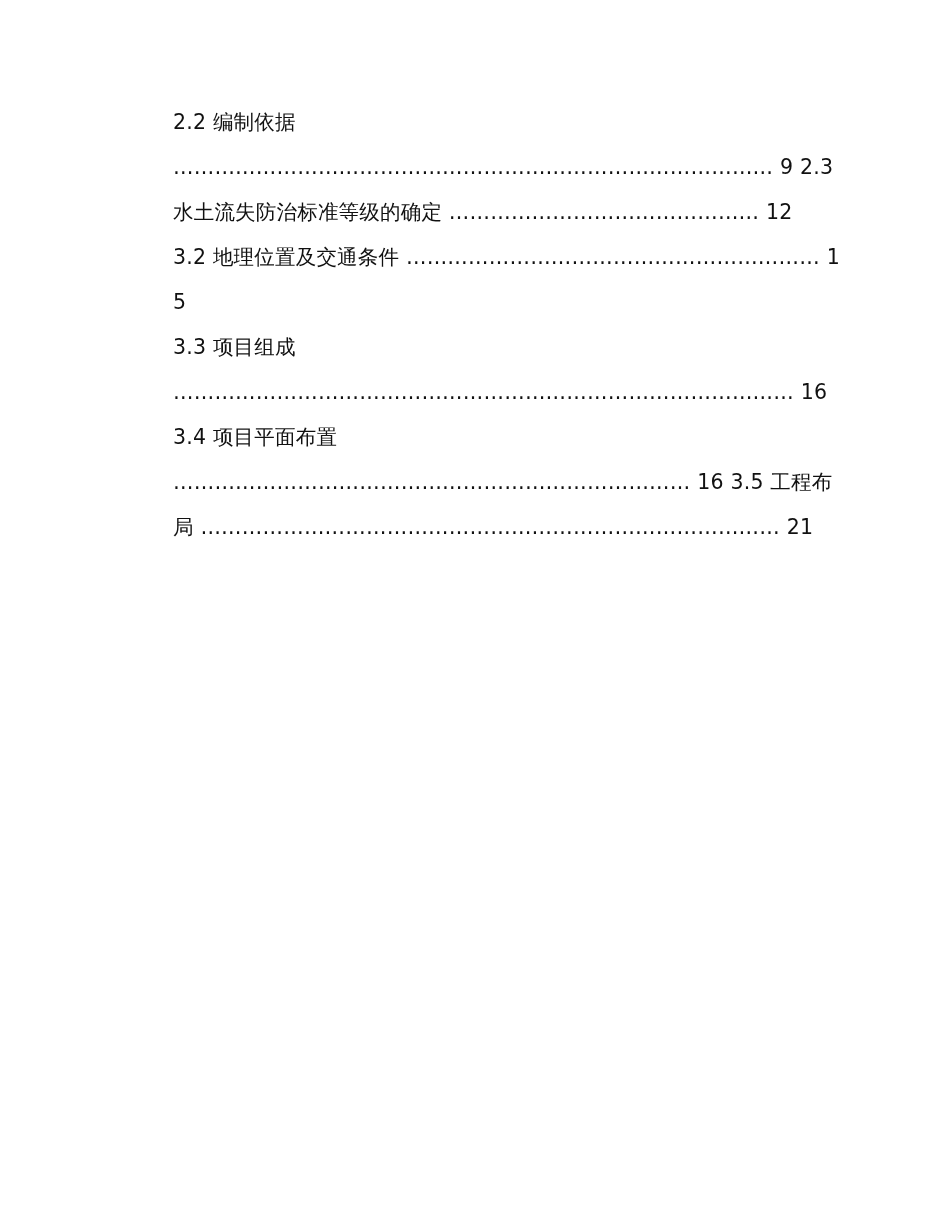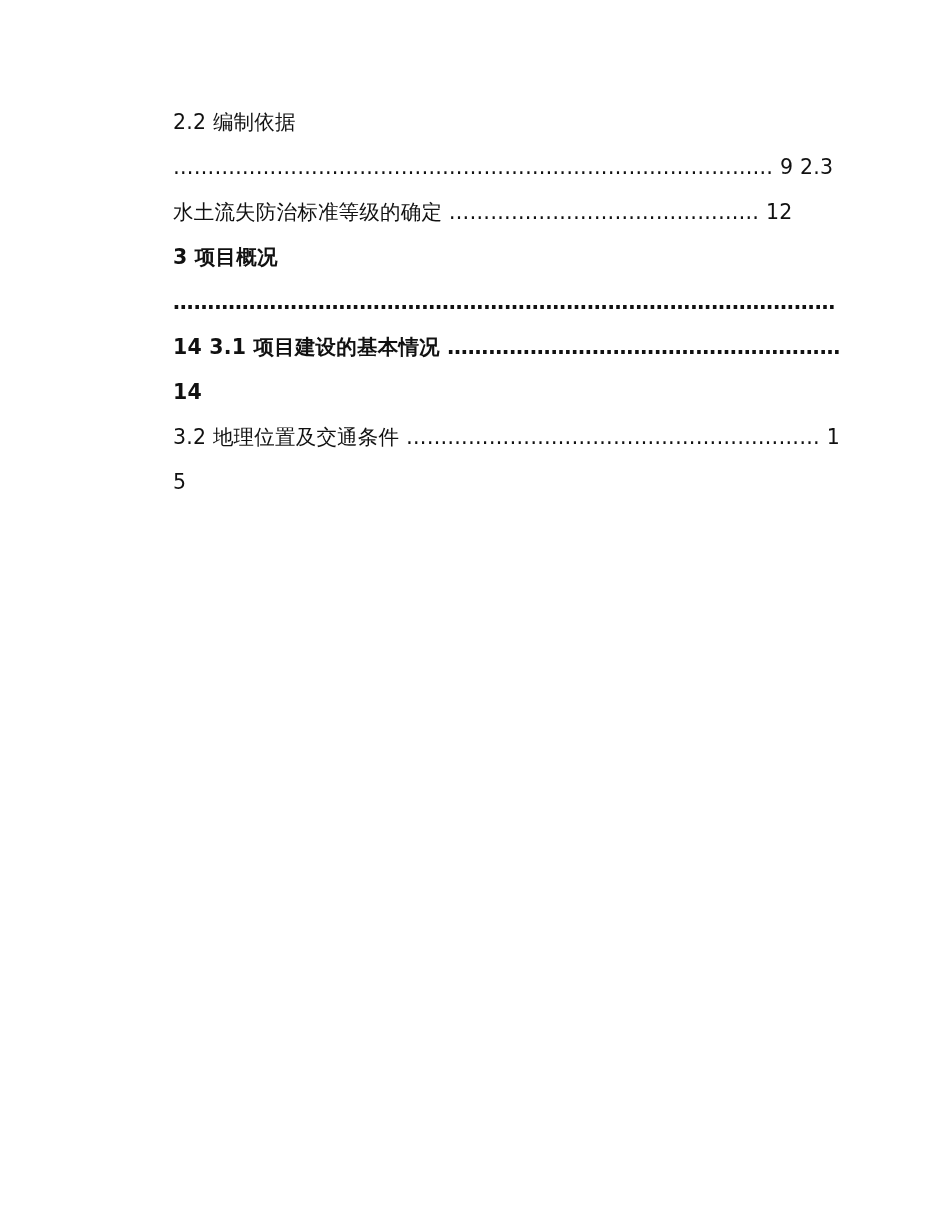--- a/index.html
+++ b/index.html
@@ -44,24 +44,24 @@
 <body>
 
 <div class="page">
   <div class="toc">
 
     <div class="toc-entry">
       <span>2.2 编制依据 …………………………………………………………………………… 9 2.3 水土流失防治标准等级的确定 ……………………………………… 12</span>
     </div>
 
 
-    <div class="toc-entry bold">
-      <span>3 项目概况 …………………………………………………………………………………… 14 3.1 项目建设的基本情况 ………………………………………………… 14</span>
-    </div>
 
     <div class="toc-entry">
       <span>3.2 地理位置及交通条件 …………………………………………………… 15</span>
     </div>
 
+    <div class="toc-entry">
+      <span>3.3 项目组成 ……………………………………………………………………………… 16 3.4 项目平面布置 ………………………………………………………………… 16 3.5 工程布局 ………………………………………………………………………… 21</span>
+    </div>
 
 
   </div>
 </div>
 
 </body></html>

